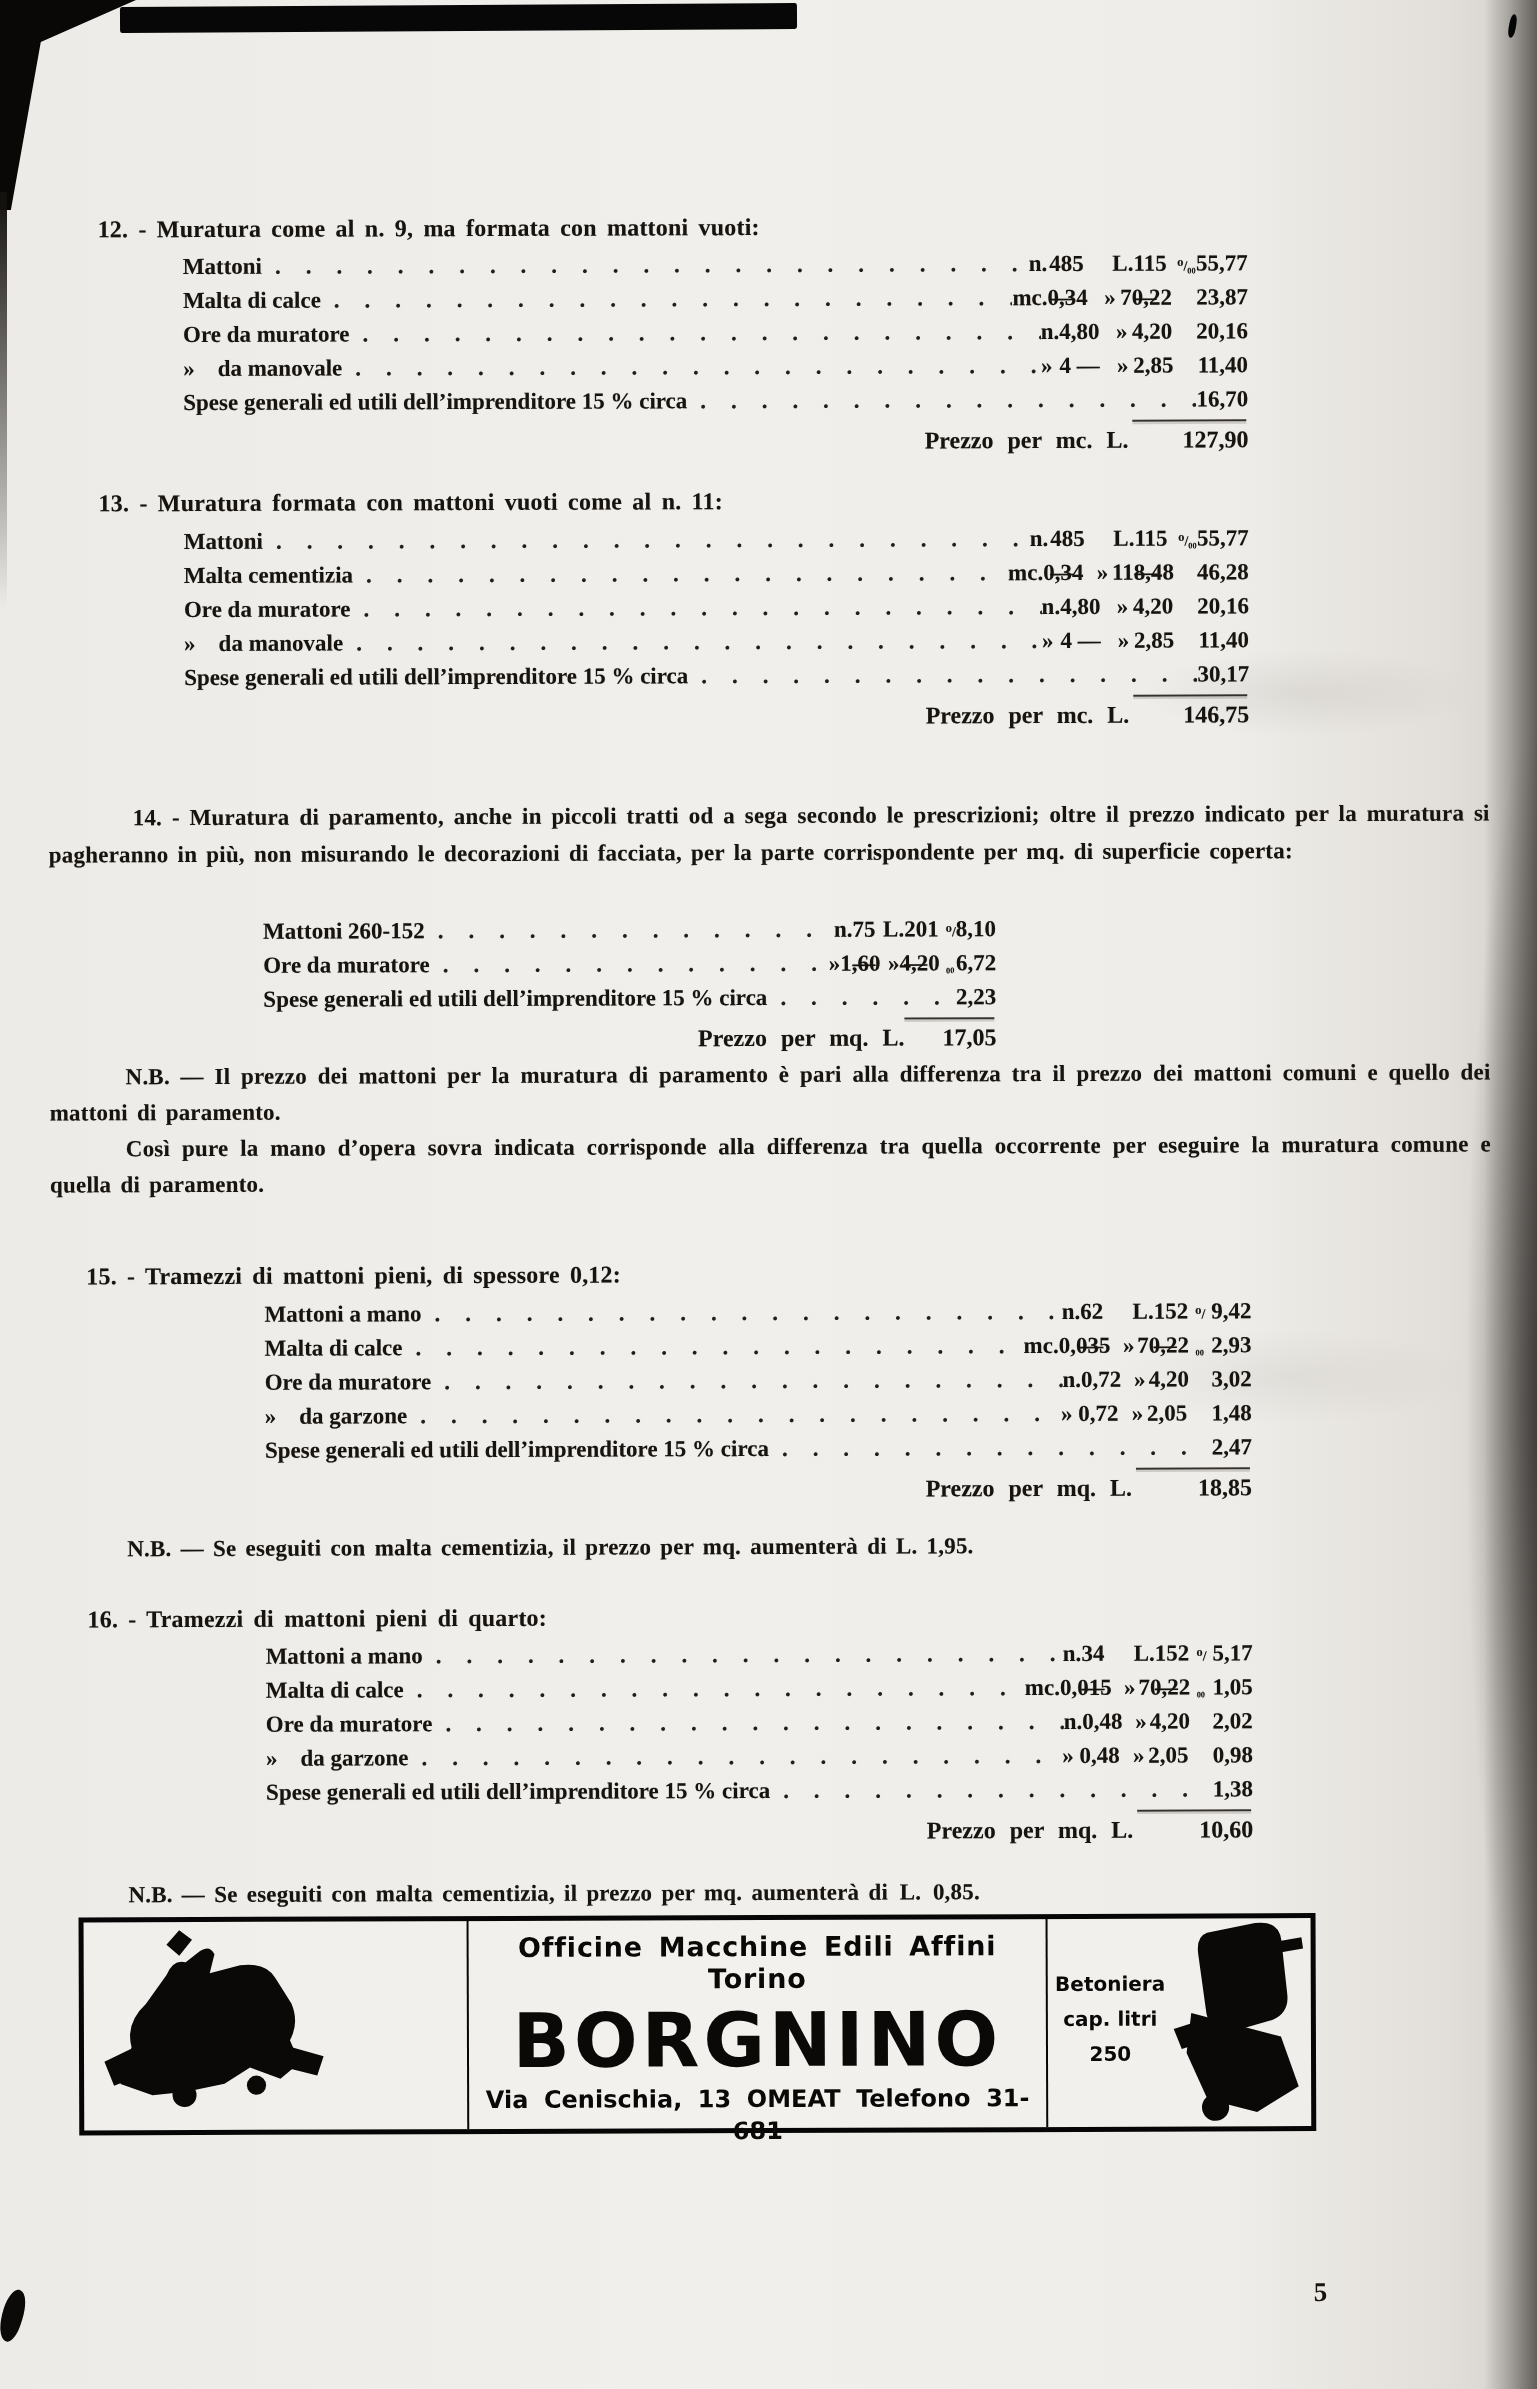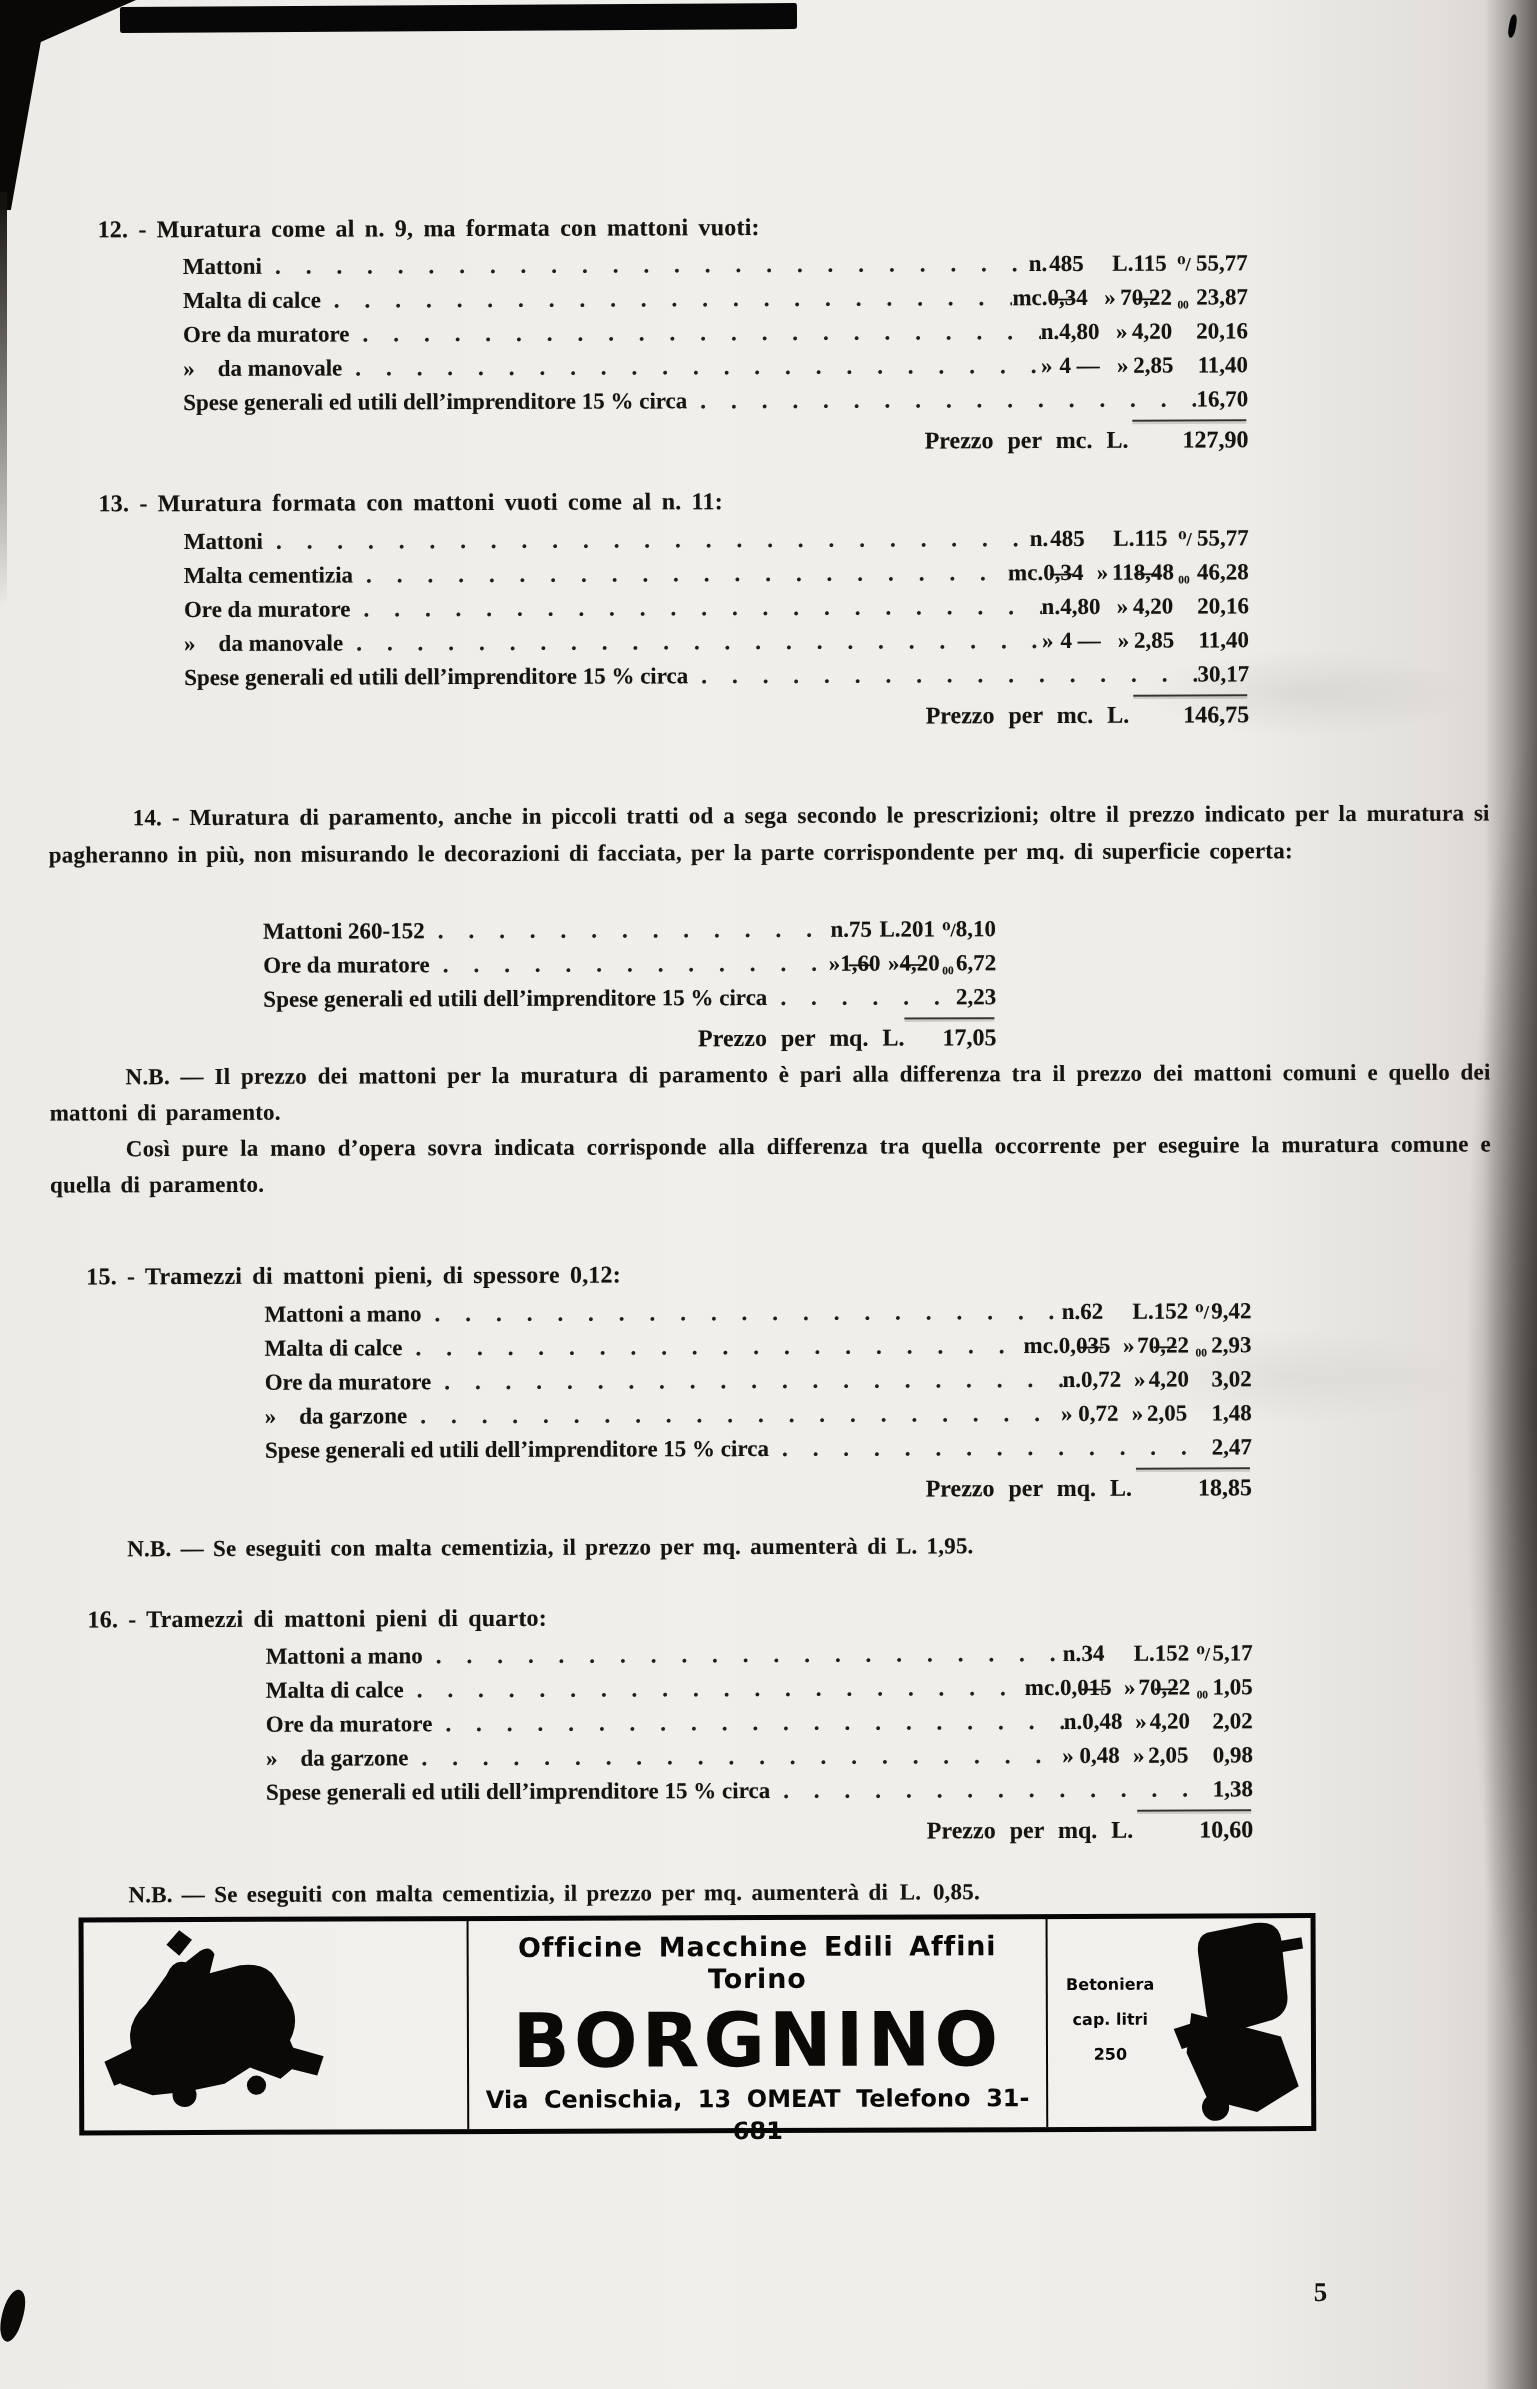--- a/index.html
+++ b/index.html
@@ -38,21 +38,21 @@
   .trow{display:flex;align-items:baseline;height:34px;line-height:34px;font-size:23px;}
   .lbl{white-space:nowrap;}
   .dots{flex:1 1 auto;overflow:hidden;white-space:nowrap;padding:0 11.2px 0 13px;color:#201d19;}
   .dots::after{content:". . . . . . . . . . . . . . . . . . . . . . . . . . . . . . . . . . . . . . . . . . . . . . . . . . . . . . . . . . . .";
     letter-spacing:5.6px;word-spacing:8px;}
   .unit{width:50px;}
   .qty{width:117px;text-align:left;}
   .sp{width:38px;}
   .cur{width:44px;}
   .price{width:90px;text-align:left;}
-  .per{width:46px;padding-left:7.2px;font-size:19px;}
+  .per{width:46px;padding-left:7.2px;font-size:14px;}
   .tot{width:120px;text-align:right;}
   .prule{border-top:2.4px solid #35322e;box-shadow:0 2.4px 0 rgba(53,50,46,.18);width:114px;margin:3.2px 1.6px 0 auto;}
   .prow{display:flex;justify-content:flex-end;align-items:baseline;font-size:24px;line-height:37px;}
   .plabel{word-spacing:8px;white-space:nowrap;}
   .ptot{width:120px;text-align:right;}
 
   .t-narrow .unit{width:50px}
   .t-narrow .qty{width:88px}
   .t-narrow .sp{width:36px}
   .t-narrow .cur{width:40px}
@@ -69,21 +69,21 @@
   .ad-a{width:383px;position:relative;border-right:2.4px solid #060606;}
   .ad-a svg{position:absolute;left:6.4px;top:4.8px;}
   .ad-cap-left{position:absolute;right:3.2px;top:19px;width:111px;text-align:center;
     font-weight:bold;font-size:19px;line-height:31px;}
   .ad-b{flex:1;text-align:center;padding-top:11.2px;border-right:2.4px solid #060606;}
   .ad-line1{font-weight:bold;font-size:27px;letter-spacing:0.8px;word-spacing:5.6px;line-height:32px;}
   .ad-brand{font-weight:bold;font-size:75px;letter-spacing:4px;line-height:85px;margin-top:3.2px;}
   .ad-line2{font-weight:bold;font-size:24px;word-spacing:7.2px;line-height:32px;}
   .ad-c{width:263px;position:relative;}
   .ad-cap-right{position:absolute;left:6.4px;top:48px;width:112px;text-align:center;
-    font-weight:bold;font-size:16px;line-height:35px;}
+    font-weight:bold;font-size:20px;line-height:35px;}
   .ad-c svg{position:absolute;right:1.6px;top:0;}
 
   #page-number{position:absolute;left:1310px;top:2279px;font-size:27px;font-weight:700;}
 </style>
 </head>
 <body>
 
 <div id="scan-root">
 
   <div class="artifact" id="top-bar"></div>

